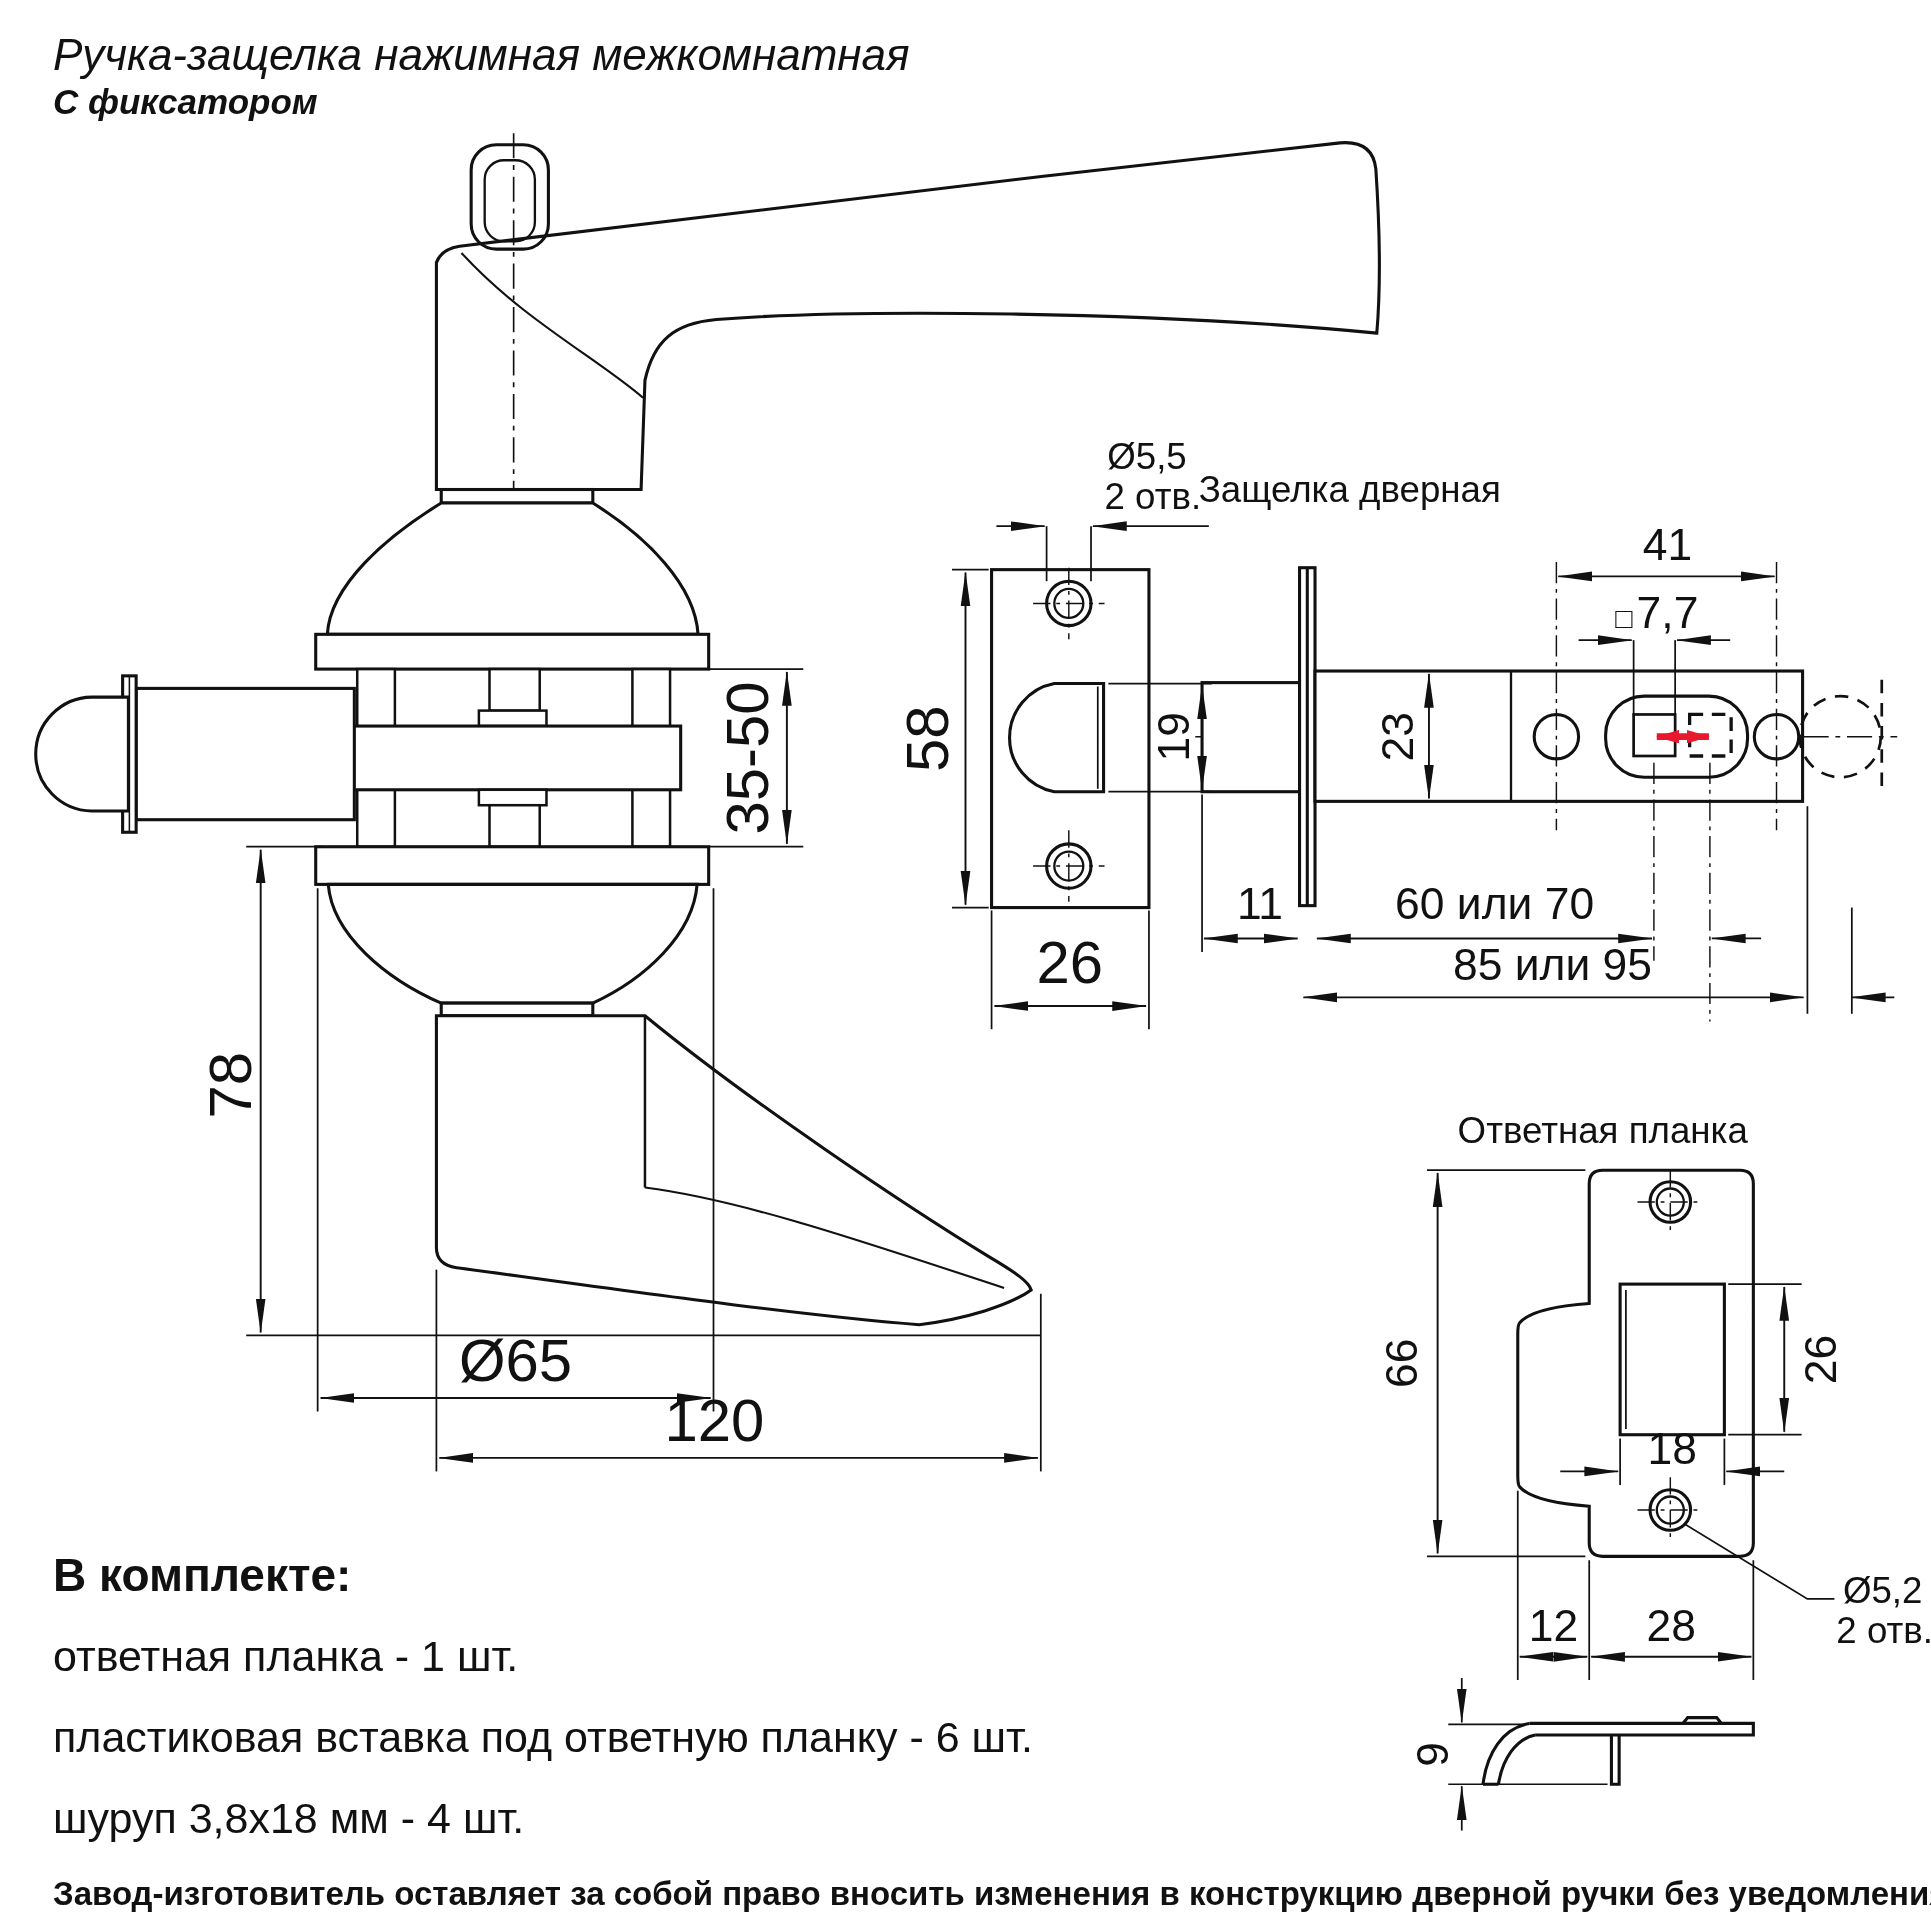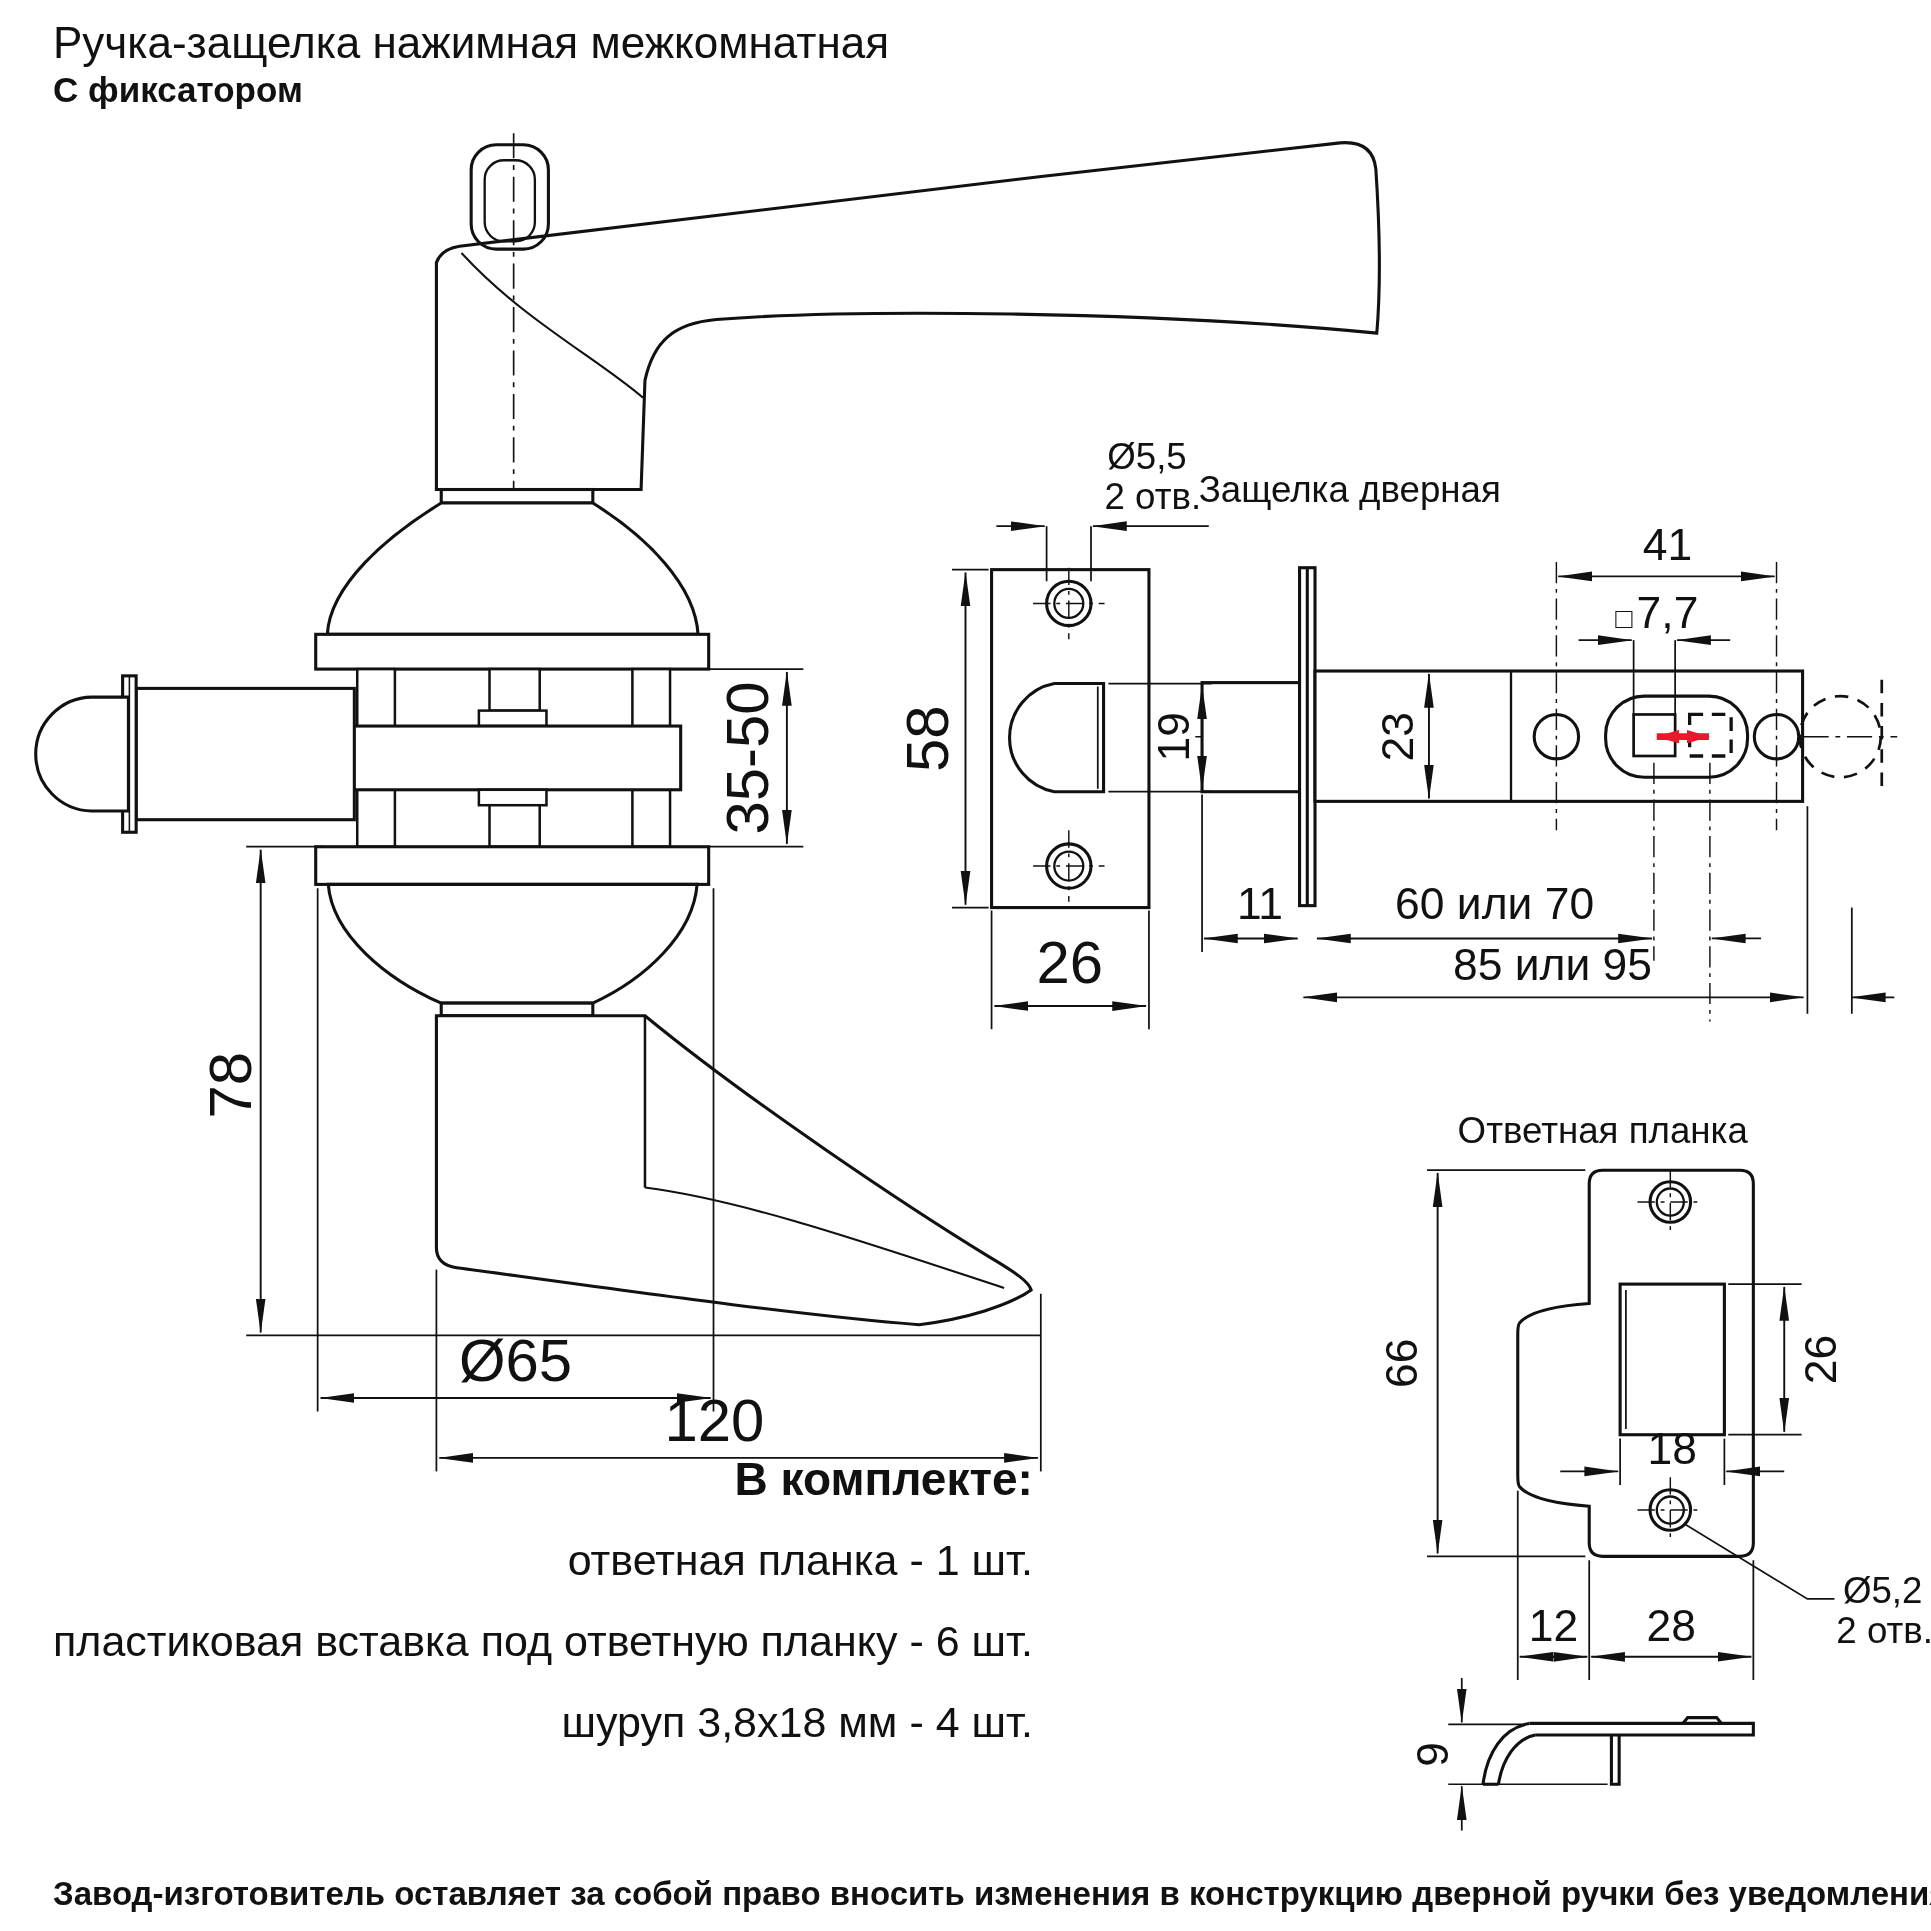--- a/index.html
+++ b/index.html
@@ -1,23 +1,23 @@
 <!DOCTYPE html>
 <html><head>
 <meta charset="utf-8">
 <style>
   html,body{margin:0;padding:0;background:#ffffff;}
   #canvas{position:relative;width:1931px;height:1931px;background:#ffffff;
           font-family:"Liberation Sans","DejaVu Sans",sans-serif;color:#111;}
   #drawing{position:absolute;left:0;top:0;}
-  .title-block{position:absolute;left:53px;top:17px;line-height:1.18;}
+  .title-block{position:absolute;left:53px;top:29px;line-height:1.18;font-style:italic;}
   .title-line1{font-size:44px;font-weight:500;white-space:nowrap;}
   .title-line2{font-size:35px;font-weight:700;}
   .title-line3{font-size:44px;font-weight:700;}
-  .kit-block{position:absolute;left:53px;top:1452px;text-align:right;}
+  .kit-block{position:absolute;left:53px;top:1548px;}
   .kit-header{font-size:46px;font-weight:700;margin-bottom:11.6px;}
   .kit-item{font-size:43px;font-weight:400;line-height:1.26;white-space:nowrap;margin-top:27px;}
   .footer-note{position:absolute;left:53px;top:1875px;width:1854px;
                font-size:33px;font-weight:600;white-space:nowrap;}
   svg text{fill:#111;}
   .dimL{font-size:62px;font-weight:500;}
   .dimS{font-size:46px;font-weight:500;}
   .dimXS{font-size:38px;font-weight:500;}
   .viewTitle{font-size:38px;font-weight:500;}
 </style>

